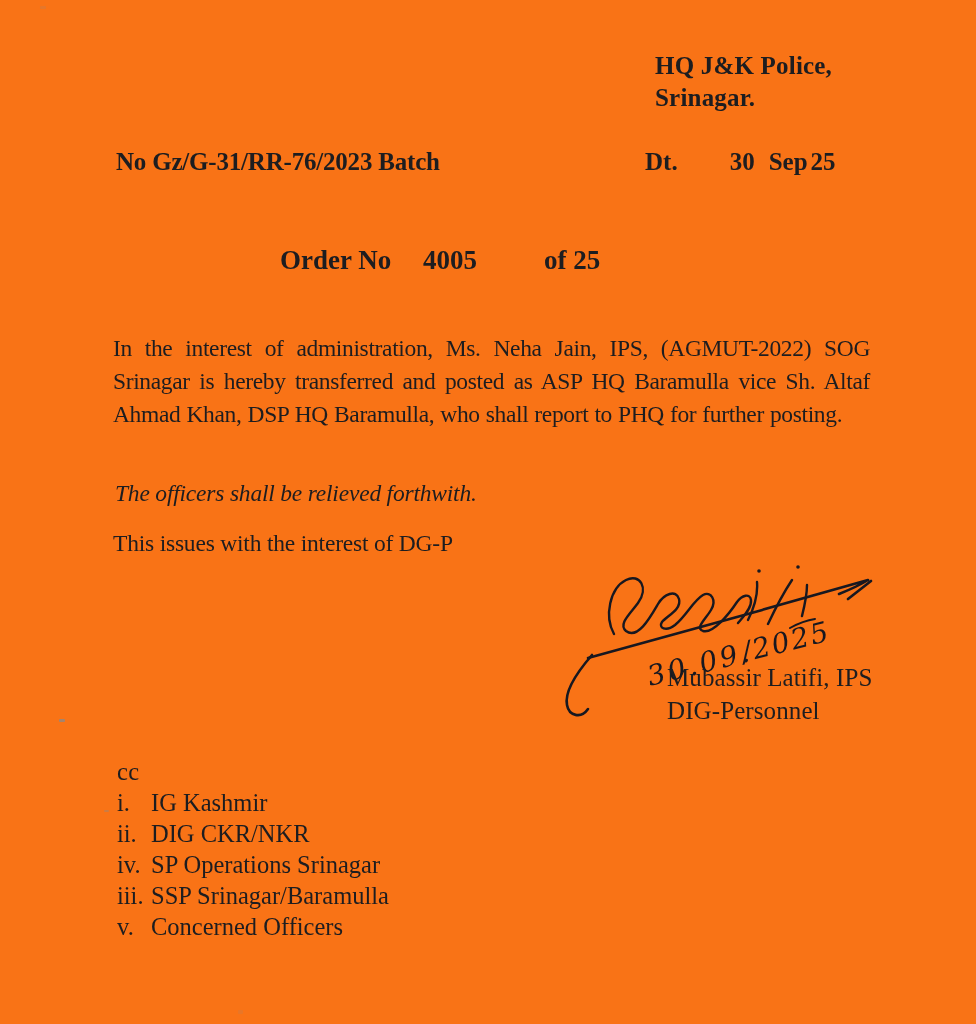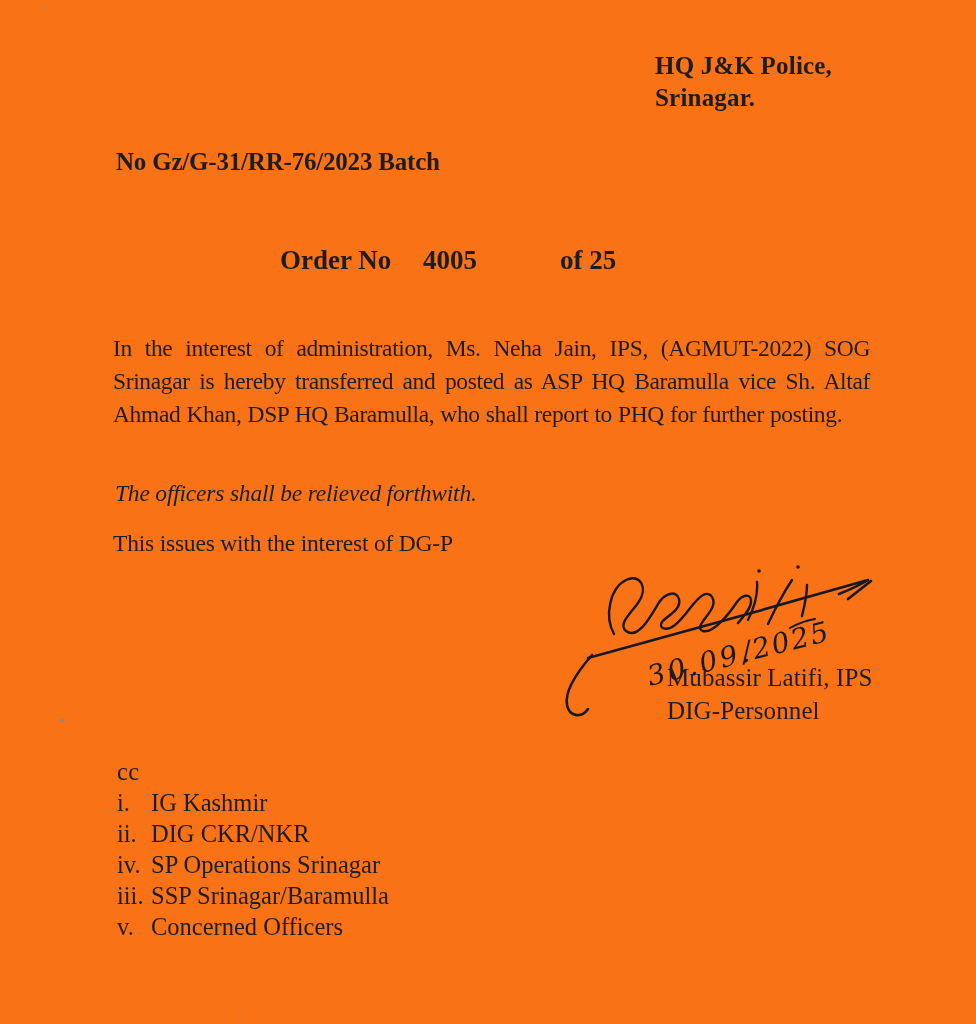--- a/index.html
+++ b/index.html
@@ -46,21 +46,21 @@
   .date-group .gap-xs { display: inline-block; width: 3px; }
 
   
   .order-line {
     left: 280px; top: 245px;
     font-size: 27px;
     font-weight: bold;
     white-space: nowrap;
   }
   .order-line .o-num { position: absolute; left: 143px; top: 0; }
-  .order-line .o-suffix { position: absolute; left: 280px; top: 0; }
+  .order-line .o-suffix { position: absolute; left: 264px; top: 0; }
 
   
   .para1 {
     left: 113px; top: 332px;
     width: 757px;
     font-size: 23.5px;
     line-height: 33.2px;
     letter-spacing: -0.35px;
     word-spacing: 0.5px;
     text-align: justify;
@@ -91,20 +91,21 @@
 <body>
 
 <div class="page">
 
   <div class="abs letterhead">
     <div>HQ J&amp;K Police,</div>
     <div>Srinagar.</div>
   </div>
 
   <div class="abs ref-number">No Gz/G-31/RR-76/2023 Batch</div>
+  <div class="abs date-group"><span>Dt.</span><span class="gap-lg"></span><span>30</span><span class="gap-sm"></span><span>Sep</span><span class="gap-xs"></span><span>25</span></div>
 
   <div class="abs order-line">
     <span>Order No</span>
     <span class="o-num">4005</span>
     <span class="o-suffix">of 25</span>
   </div>
 
   <div class="abs para1">In the interest of administration, Ms. Neha Jain, IPS, (AGMUT-2022) SOG Srinagar is hereby transferred and posted as ASP HQ Baramulla vice Sh. Altaf Ahmad Khan, DSP HQ Baramulla, who shall report to PHQ for further posting.</div>
   <div class="abs para2">The officers shall be relieved forthwith.</div>
   <div class="abs para3">This issues with the interest of DG-P</div>

